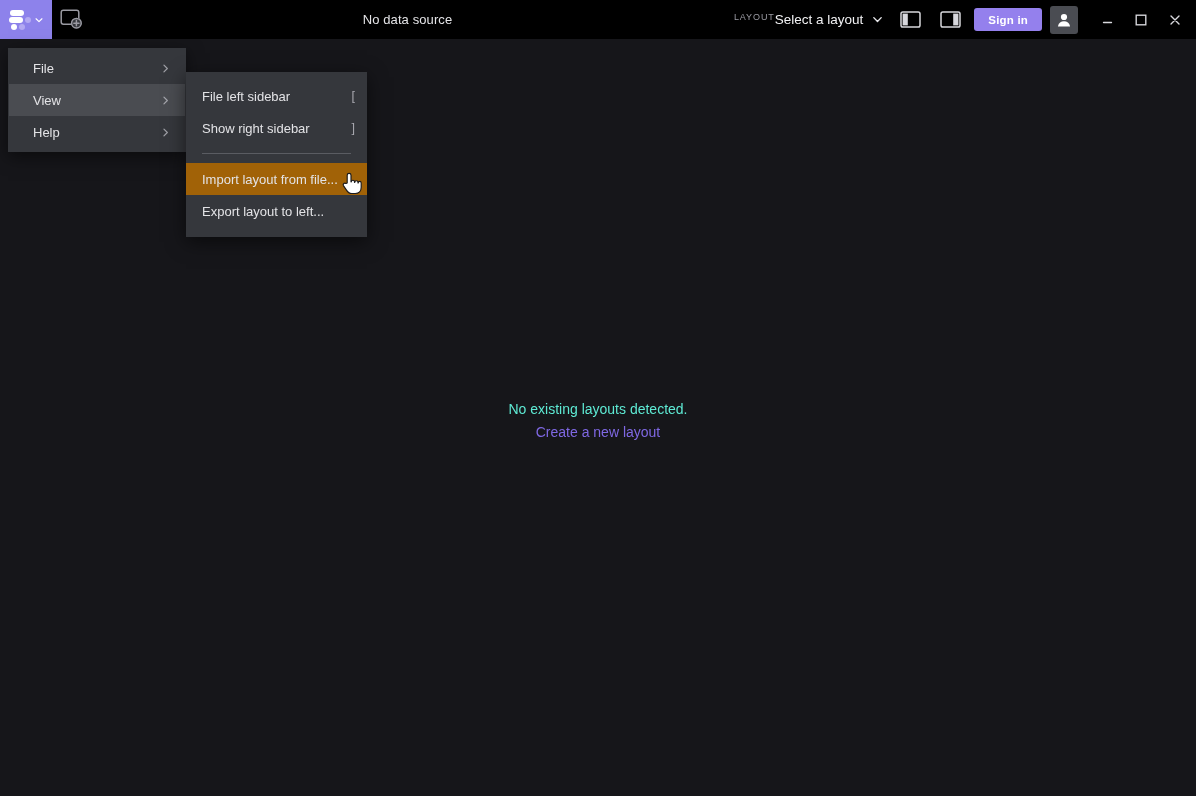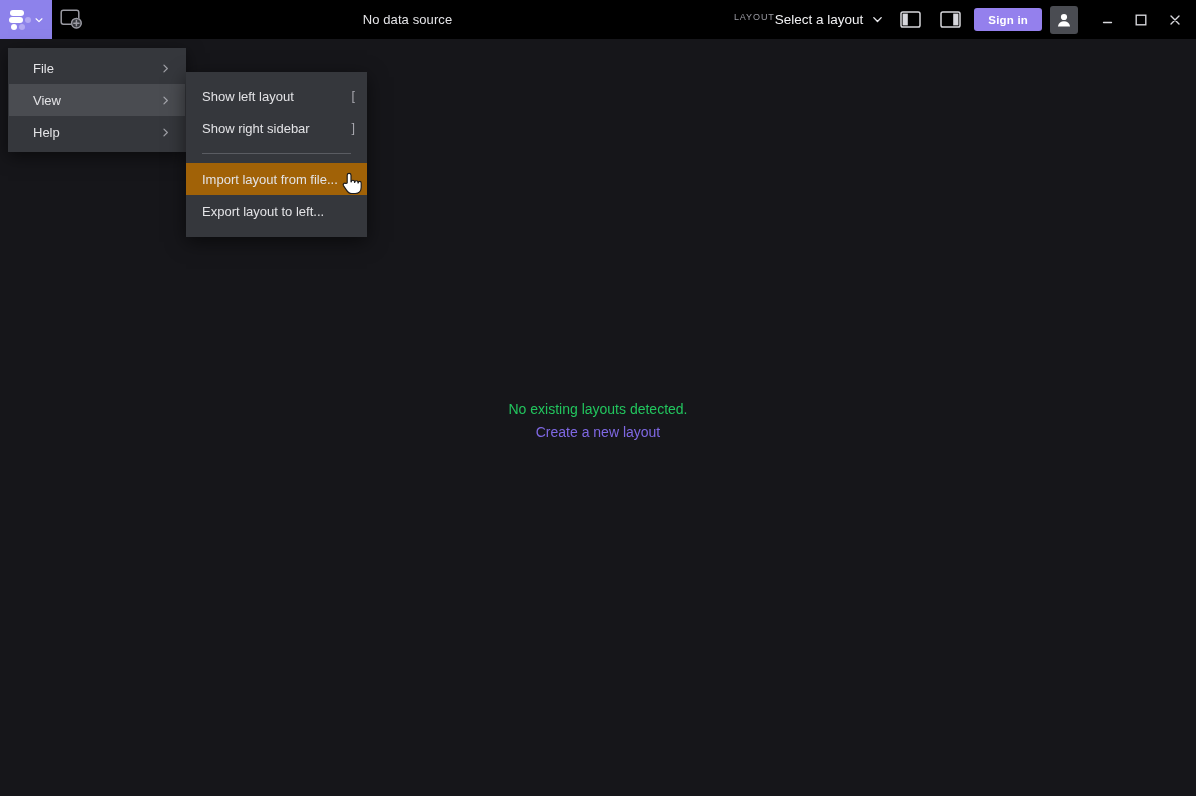--- a/index.html
+++ b/index.html
@@ -172,21 +172,21 @@
     height: 757px;
     background: #16161a;
     display: flex;
     align-items: flex-start;
     justify-content: center;
     padding-top: 359px;
   }
   .empty-state { text-align: center; line-height: 1.62; }
   .empty-title {
     font-size: 14px;
-    color: #22c55e;
+    color: #5eead4;
     display: block;
   }
   .empty-link {
     font-size: 14px;
     color: #7f68e4;
     display: block;
     cursor: pointer;
     text-decoration: none;
   }
 
@@ -375,21 +375,21 @@
       <span>Help</span>
       <svg class="submenu-arrow" viewBox="0 0 12 12">
         <path d="M4.3 2.3 L8 6 L4.3 9.7" fill="none" stroke="#c9c9d0" stroke-width="1.3" stroke-linecap="round" stroke-linejoin="round"></path>
       </svg>
     </div>
   </div>
 
   <div class="menu-sub">
 
     <div class="sub-item">
-      <span>Show left layout</span>
+      <span>File left sidebar</span>
       <span class="sub-shortcut">[</span>
     </div>
 
     <div class="sub-item">
       <span>Show right sidebar</span>
       <span class="sub-shortcut">]</span>
     </div>
 
     <div class="menu-divider"></div>
 

